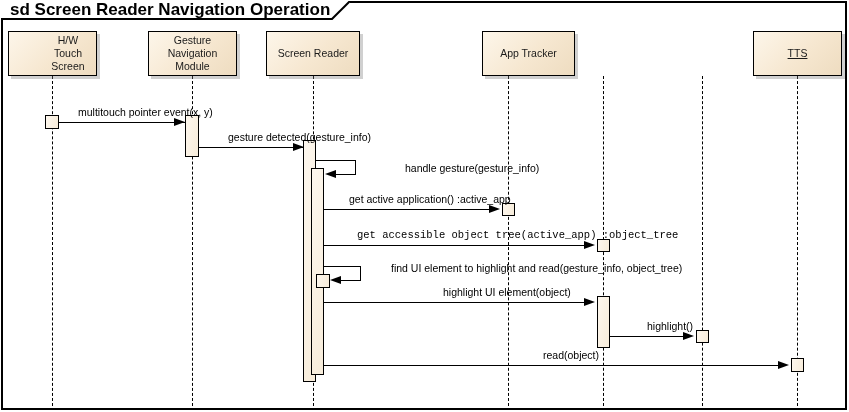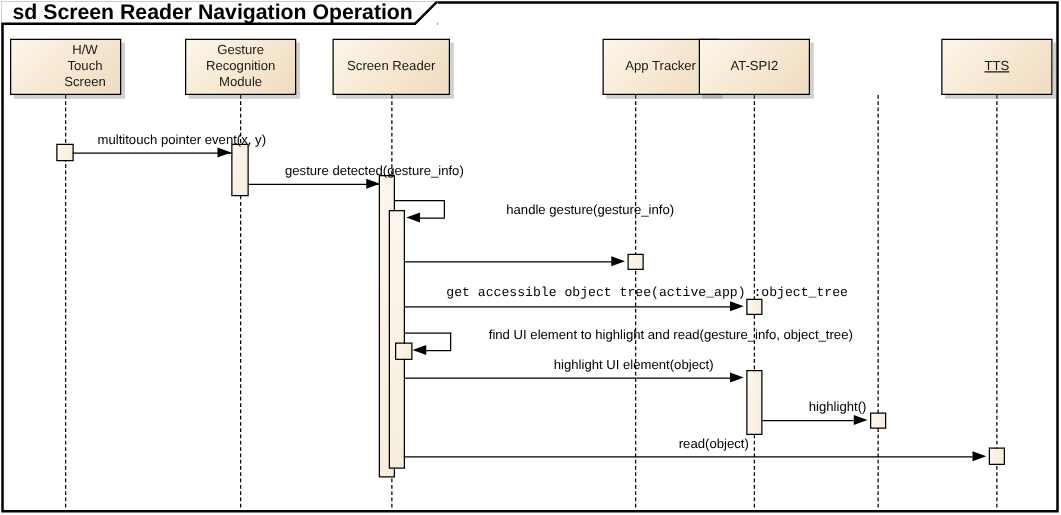--- a/index.html
+++ b/index.html
@@ -155,42 +155,37 @@
   <div class="lifeline-head" style="left:8px; top:31px; width:89px; height:45px;padding-left:31px;">
     <div>
       <span>H/W Touch</span>
       <span>Screen</span>
     </div>
   </div>
 
   <div class="lifeline-head" style="left:148px; top:31px; width:89px; height:45px;">
     <div>
       <span>Gesture</span>
-      <span>Recognition</span>
+      <span>Navigation</span>
       <span>Module</span>
     </div>
   </div>
 
   <div class="lifeline-head" style="left:266px; top:31px; width:94px; height:45px;">
     <div>
       <span>Screen Reader</span>
     </div>
   </div>
 
   <div class="lifeline-head" style="left:462px; top:31px; width:93px; height:45px;margin-left:20px;">
     <div>
       <span>App Tracker</span>
     </div>
   </div>
 
-  <div class="lifeline-head" style="left:559px; top:31px; width:89px; height:45px;">
-    <div>
-      <span>AT-SPI2</span>
-    </div>
-  </div>
 
 
   <div class="lifeline-head" style="left:753px; top:31px; width:89px; height:45px;text-decoration:underline;">
     <div>
       <span>TTS</span>
     </div>
   </div>
 
   <div class="activation" style="left:45px; top:115px; width:14px; height:14px;"></div>
 
@@ -221,20 +216,21 @@
   <div class="msg-label" style="left:203px; top:131px;">gesture detected(gesture_info)</div>
 
   <div class="msg-line" style="left:315px; top:160px; width:41px;"></div>
   <div class="msg-vline" style="left:355px; top:160px; height:14px;"></div>
   <div class="msg-line" style="left:335px; top:174px; width:21px;"></div>
   <div class="arrow-left" style="left:325px; top:169.5px;"></div>
   <div class="msg-label" style="left:360px; top:162px;margin-left:20px;">handle gesture(gesture_info)</div>
 
   <div class="msg-line" style="left:323px; top:209px; width:166px;"></div>
   <div class="arrow-right" style="left:489px; top:204.5px;"></div>
+  <div class="msg-label" style="left:324px; top:193px;">get active application() :active_app</div>
 
   <div class="msg-line" style="left:323px; top:245px; width:261px;"></div>
   <div class="arrow-right" style="left:584px; top:240.5px;"></div>
   <div class="msg-label" style="left:332px; top:229px;font-family:Liberation Mono, monospace;">get accessible object tree(active_app) :object_tree</div>
 
   <div class="msg-line" style="left:323px; top:266px; width:38px;"></div>
   <div class="msg-vline" style="left:360px; top:266px; height:14px;"></div>
   <div class="msg-line" style="left:340px; top:280px; width:21px;"></div>
   <div class="arrow-left" style="left:330px; top:275.5px;"></div>
   <div class="msg-label" style="left:366px; top:262px;">find UI element to highlight and read(gesture_info, object_tree)</div>

